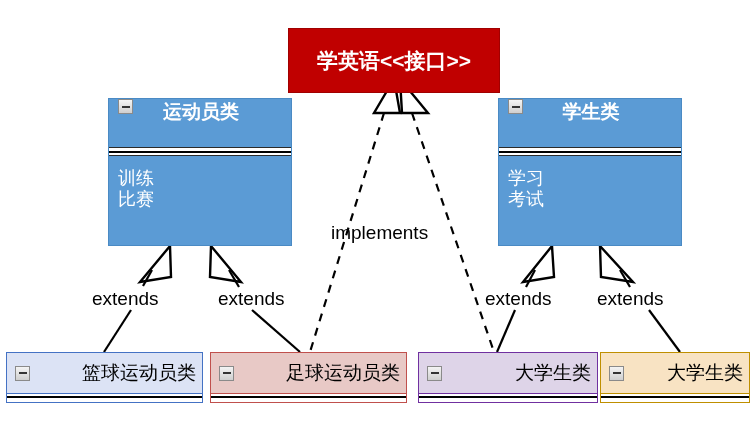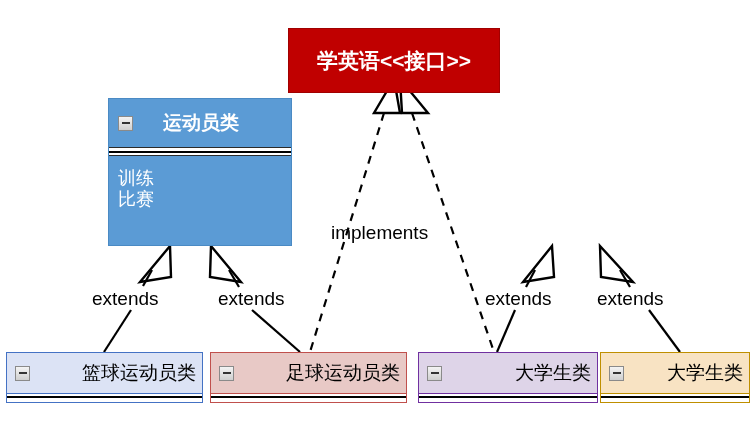--- a/index.html
+++ b/index.html
@@ -50,21 +50,21 @@
   
   .cls-box {
     position: absolute;
     background: #5B9BD5;
     border: 1px solid #4A8AC4;
     box-sizing: border-box;
     z-index: 5;
   }
   .cls-header {
     display: flex;
-    align-items: center;
+    align-items: flex-start;
     height: 48px;
     padding-left: 9px;
     box-sizing: border-box;
   }
   .cls-title {
     flex: 1;
     text-align: center;
     color: #ffffff;
     font-size: 19px;
     font-weight: bold;
@@ -217,20 +217,33 @@
         </span>
       <span class="cls-title">运动员类</span>
     </div>
     <div class="sep-double"></div>
     <div class="cls-members">
       <div>训练</div>
       <div>比赛</div>
     </div>
   </div>
 
+  <div class="cls-box" style="left:498px; top:98px; width:184px; height:148px;">
+    <div class="cls-header">
+      <span class="collapse-icon">
+          <i></i>
+        </span>
+      <span class="cls-title">学生类</span>
+    </div>
+    <div class="sep-double"></div>
+    <div class="cls-members">
+      <div>学习</div>
+      <div>考试</div>
+    </div>
+  </div>
 
   <div class="sub-box" style="left:6px; top:352px; width:197px;">
     <div class="sub-header" style="background:#DCE3F5; border-color:#4472C4;">
       <span class="collapse-icon">
           <i></i>
         </span>
       <span class="sub-title">篮球运动员类</span>
     </div>
     <div class="sub-foot" style="border-color:#4472C4;"></div>
   </div>

